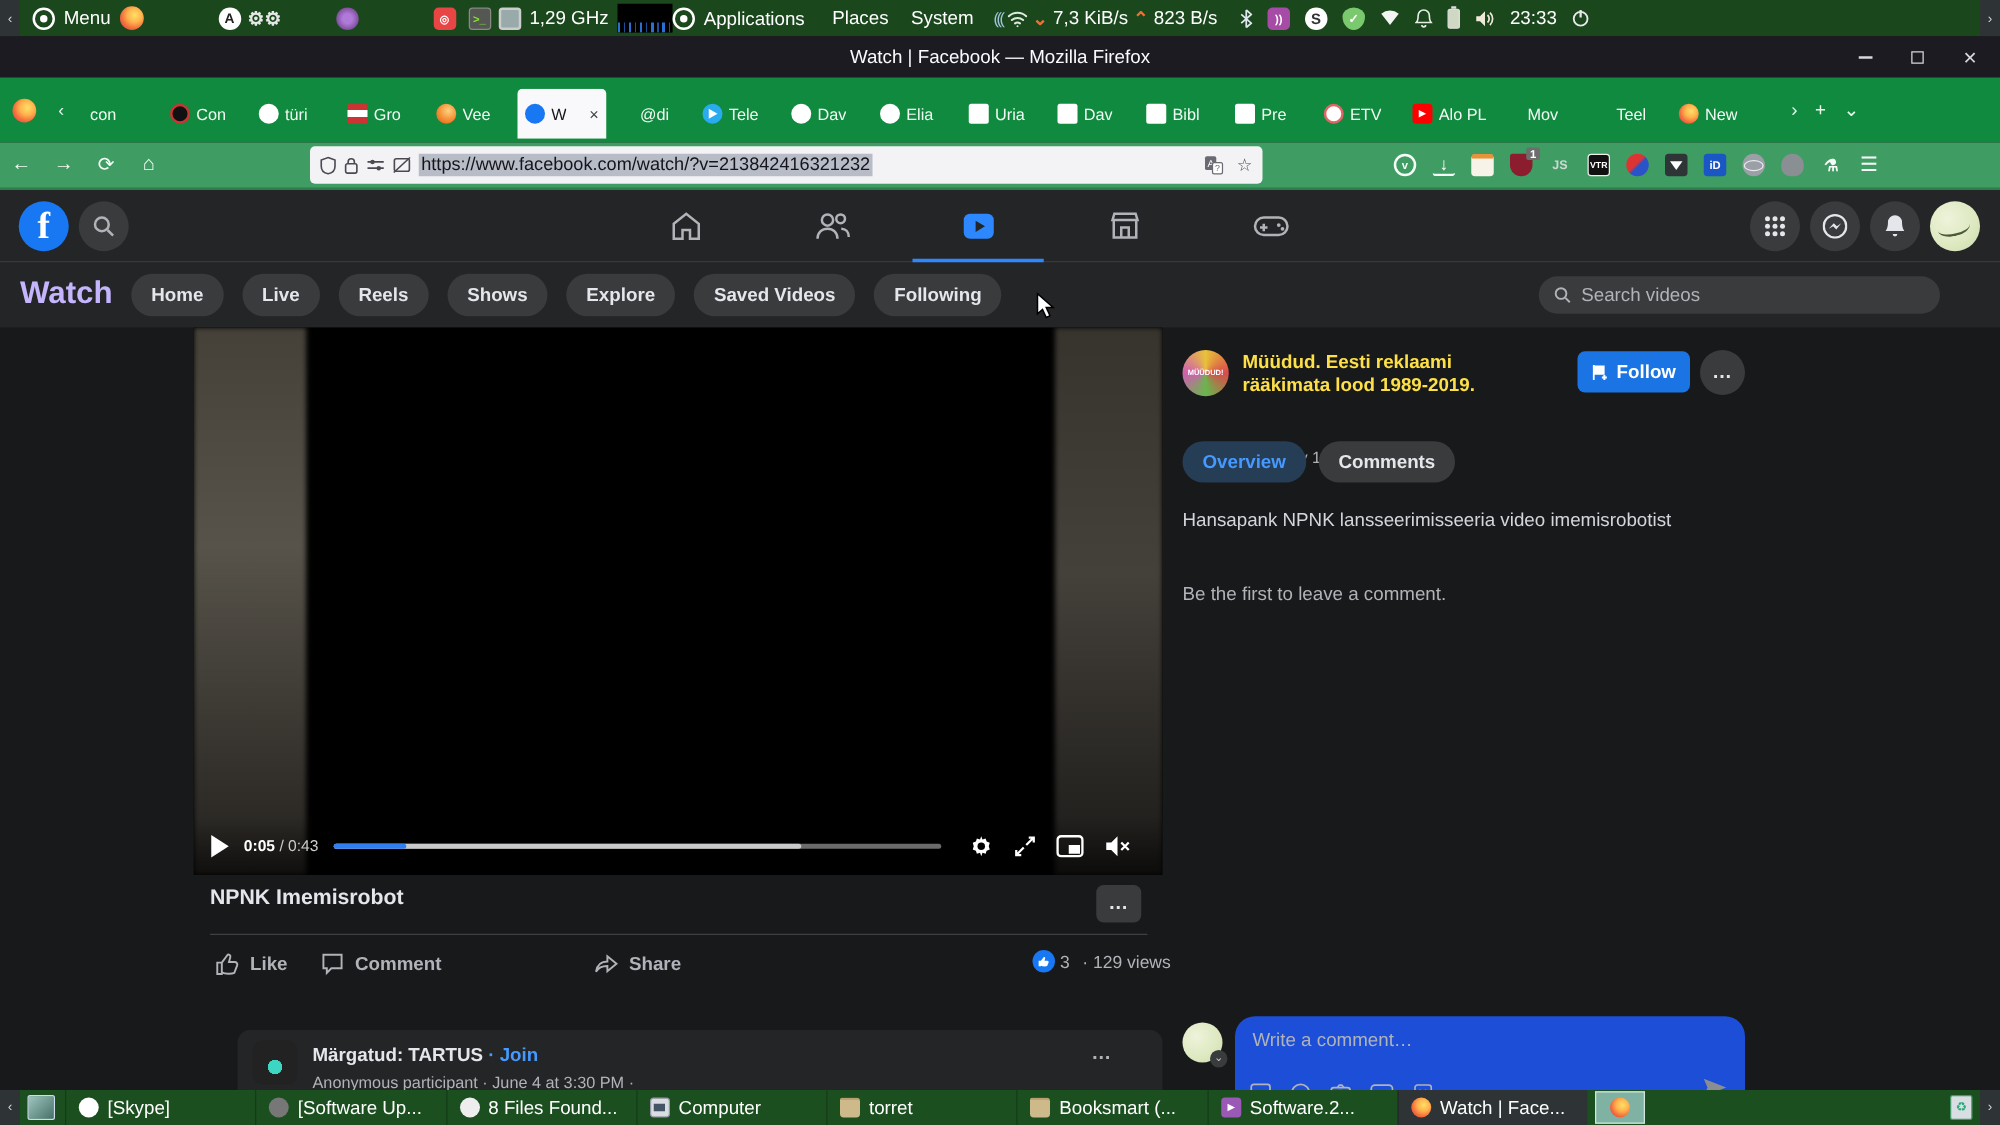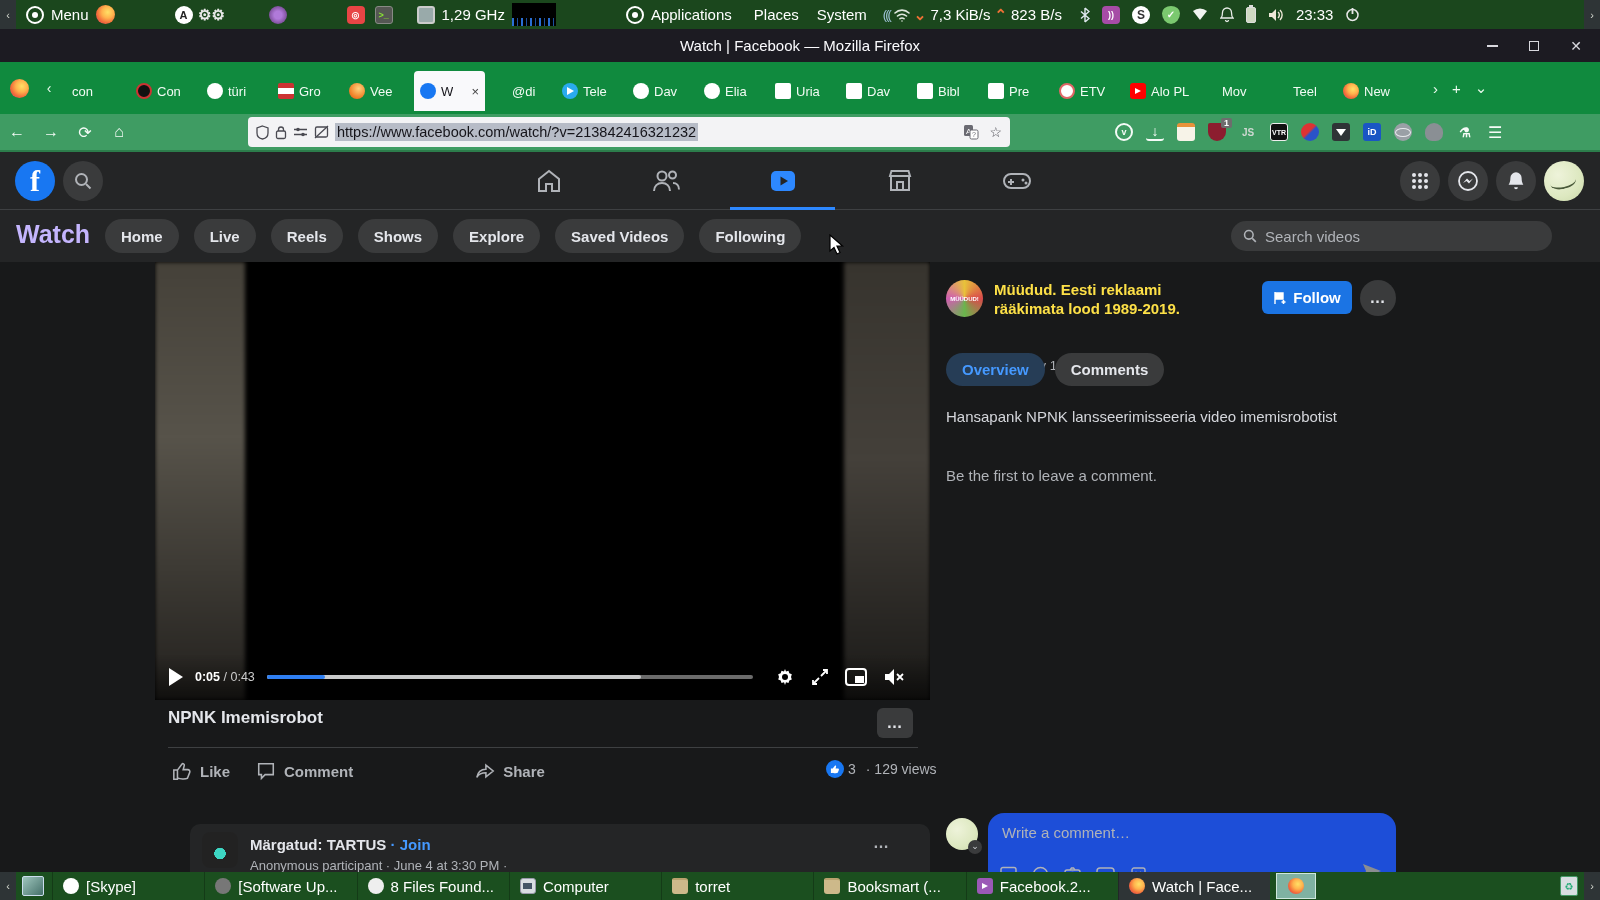--- a/index.html
+++ b/index.html
@@ -262,26 +262,26 @@
       <span>Menu</span>
       <span class="ff-ball"></span>
     </div>
     <div class="pchunk" style="margin-left:60px; gap:10px;">
       <span class="p-ico i-searchA">A</span>
       <span class="p-ico i-gears">⚙⚙</span>
     </div>
     <span class="p-ico i-tor" style="margin-left:48px;"></span>
     <span class="p-ico i-red" style="margin-left:60px;">◎</span>
     <span class="p-ico i-term" style="margin-left:10px;">&gt;_</span>
-    <div class="pchunk" style="margin-left:24px;text-align:right;">
+    <div class="pchunk" style="margin-left:6px;text-align:right;">
       <span class="p-ico i-chip"></span>
       <span>1,29 GHz</span>
       <span class="cpu-graph"></span>
     </div>
-    <div class="pchunk" style="margin-left:70px;">
+    <div class="pchunk" style="align-items:flex-end;">
       <span class="menu-orb" style="margin-left:0;"></span>
       <span>Applications</span>
     </div>
     <span style="margin-left:22px;">Places</span>
     <span style="margin-left:18px;">System</span>
     <div class="pchunk" style="margin-left:16px; gap:4px;">
       <span class="sig-arcs">((( </span>
       <svg width="16" height="14" viewBox="0 0 16 14">
           <path d="M1 5 a10 10 0 0 1 14 0 M3.5 8 a7 7 0 0 1 9 0 M6 10.7 a3.5 3.5 0 0 1 4 0 M8 13 l.01 0" stroke="#dfe8df" stroke-width="1.6" fill="none" stroke-linecap="round"></path>
         </svg>
@@ -835,21 +835,21 @@
           <span>torret</span>
         </div>
 
         <div class="task">
           <span class="tk-ico k-folder"></span>
           <span>Booksmart (...</span>
         </div>
 
         <div class="task">
           <span class="tk-ico k-video"></span>
-          <span>Facebook.2...</span>
+          <span>Software.2...</span>
         </div>
 
         <div class="task active">
           <span class="tk-ico k-firefox"></span>
           <span>Watch | Face...</span>
         </div>
       </div>
     <div class="launcher-box">
       <span class="tk-ico k-firefox"></span>
     </div>

